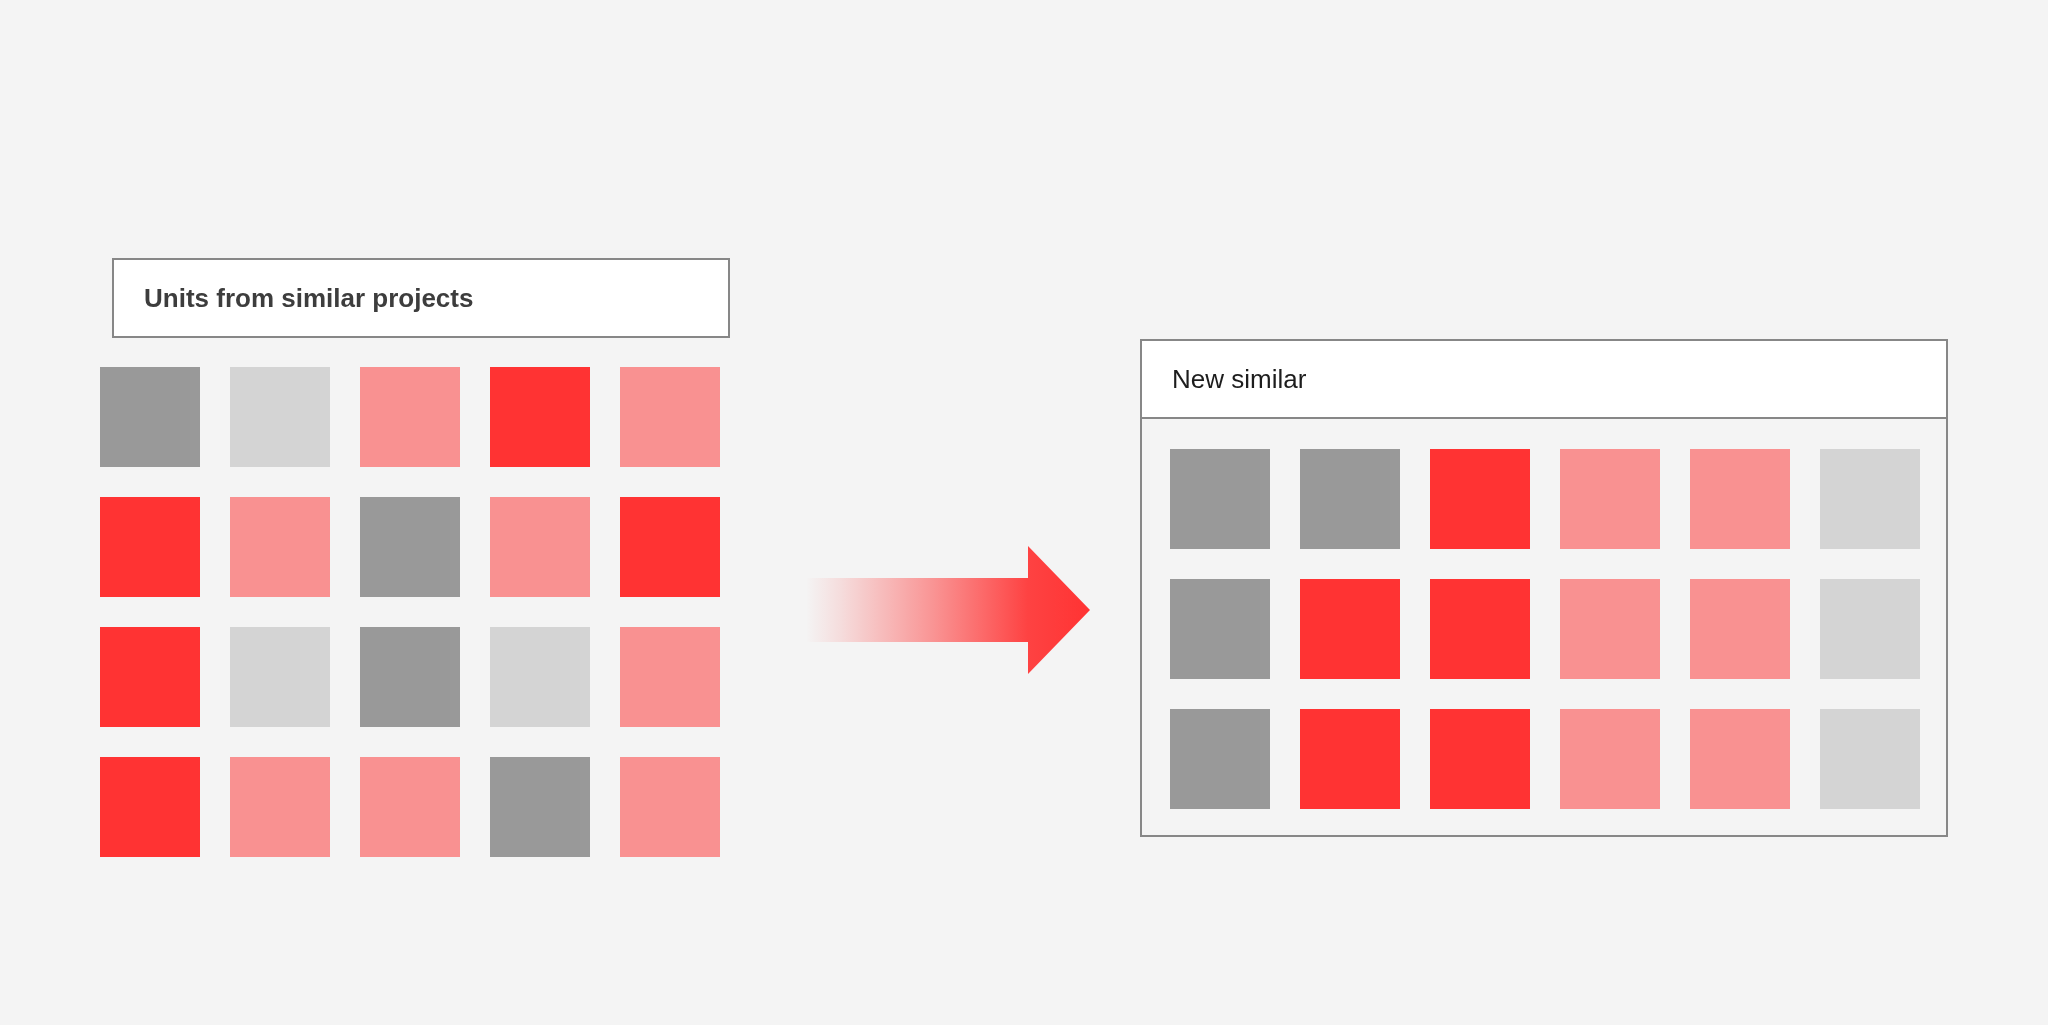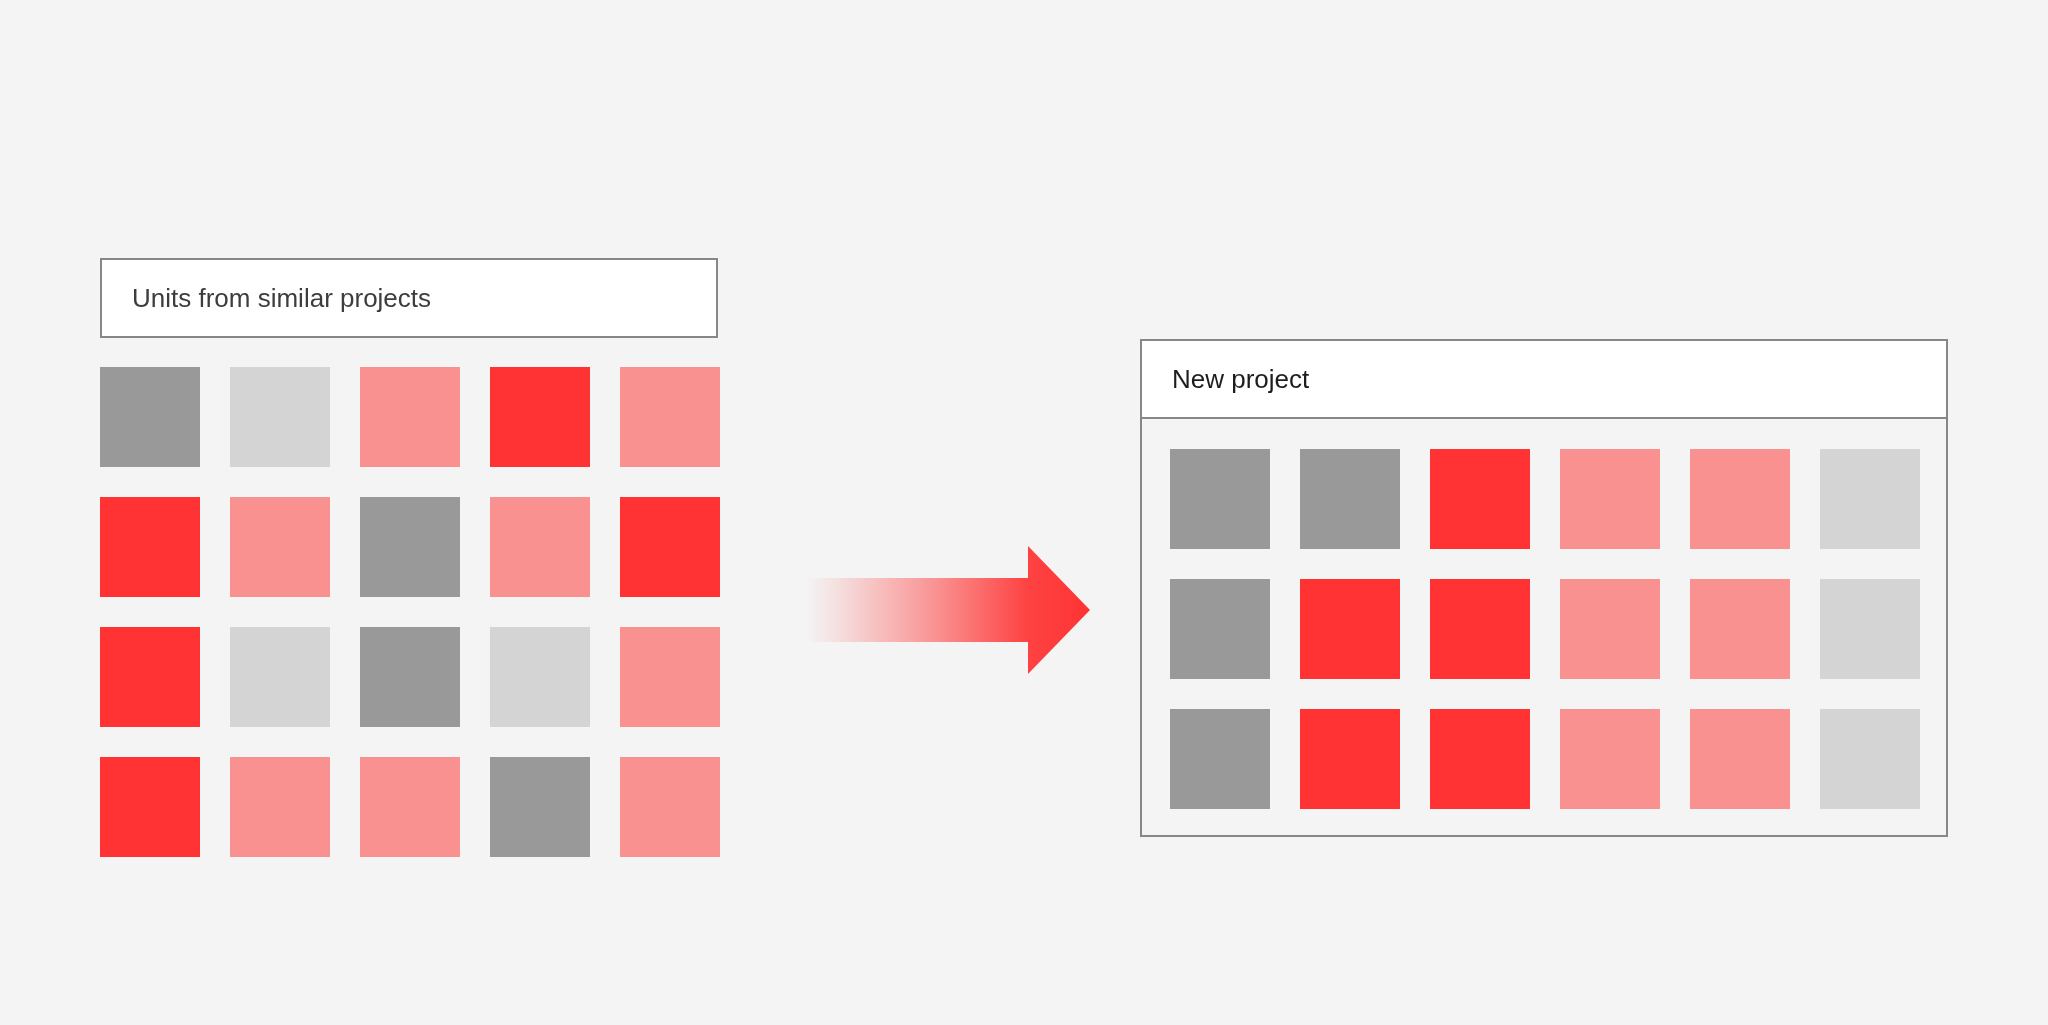--- a/index.html
+++ b/index.html
@@ -39,29 +39,30 @@
   
   #left-panel {
     position: absolute;
     left: 100px;
     top: 258px;
     width: 618px;
     height: 80px;
   }
   #left-panel-header {
     position: absolute;
-    left: 0;
+    left: 12px;
     top: 0;
     width: 100%;
     height: 100%;
     box-sizing: border-box;
     background: #ffffff;
     border: 2px solid #878787;
     display: flex;
     align-items: center;
+    font-weight: bold;
   }
   #left-panel-header-label {
     padding-left: 30px;
     font-size: 26px;
     color: #3d3d3d;
     white-space: nowrap;
   }
 
   #left-grid {
     position: absolute;
@@ -174,21 +175,21 @@
           <stop offset="0.78" stop-color="#ff3333" stop-opacity="0.92"></stop>
           <stop offset="1" stop-color="#ff3333" stop-opacity="1"></stop>
         </linearGradient>
       </defs>
       <path d="M 0 38 L 222 38 L 222 6 L 284 70 L 222 134 L 222 102 L 0 102 Z" fill="url(#arrowGrad)"></path>
     </svg>
   </div>
 
   <div id="right-panel">
     <div id="right-panel-header">
-      <span id="right-panel-header-label">New project</span>
+      <span id="right-panel-header-label">New similar</span>
     </div>
     <div id="right-grid">
         <div class="tile" style="background: rgb(153, 153, 153);"></div>
         <div class="tile" style="background: rgb(153, 153, 153);"></div>
         <div class="tile" style="background: rgb(255, 51, 51);"></div>
         <div class="tile" style="background: rgb(249, 145, 145);"></div>
         <div class="tile" style="background: rgb(249, 145, 145);"></div>
         <div class="tile" style="background: rgb(212, 212, 212);"></div>
         <div class="tile" style="background: rgb(153, 153, 153);"></div>
         <div class="tile" style="background: rgb(255, 51, 51);"></div>

